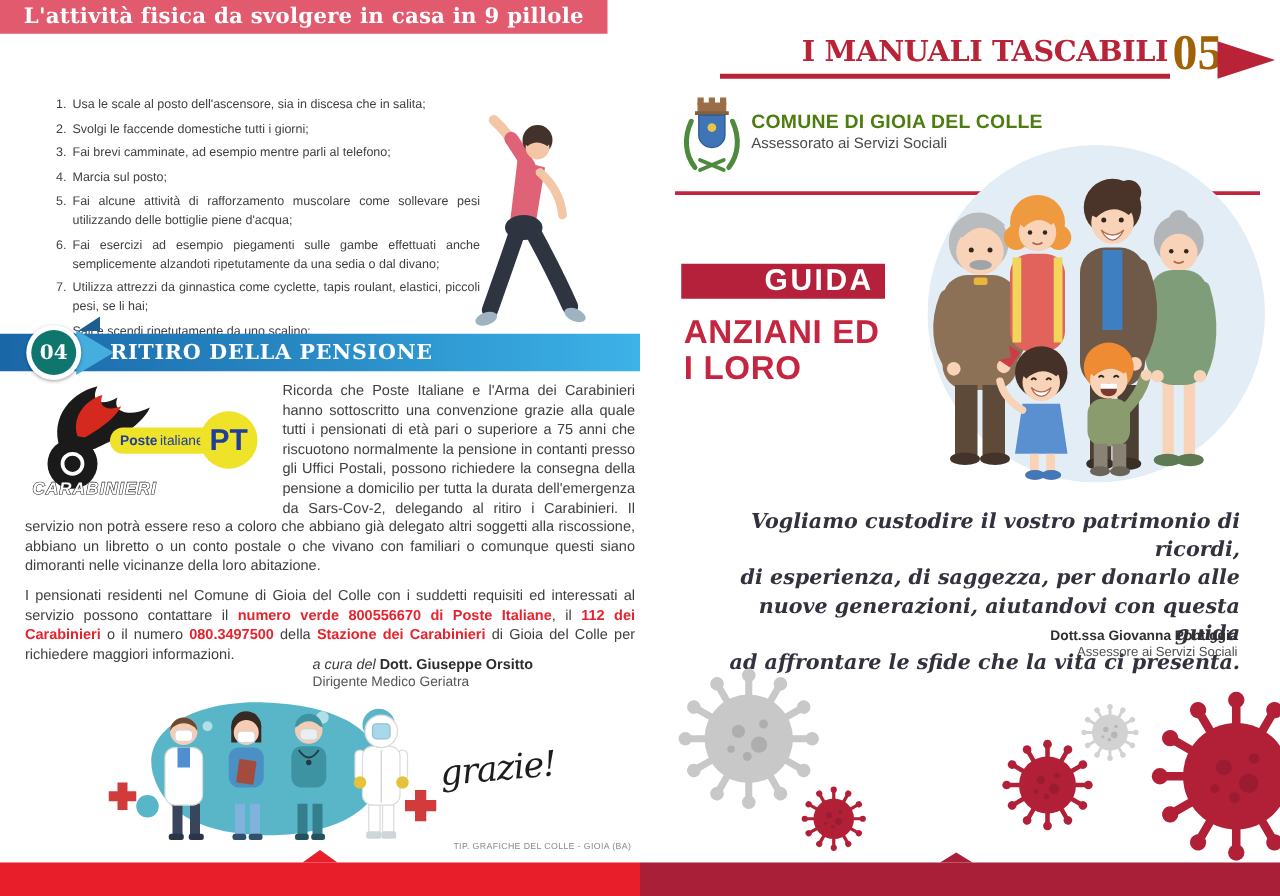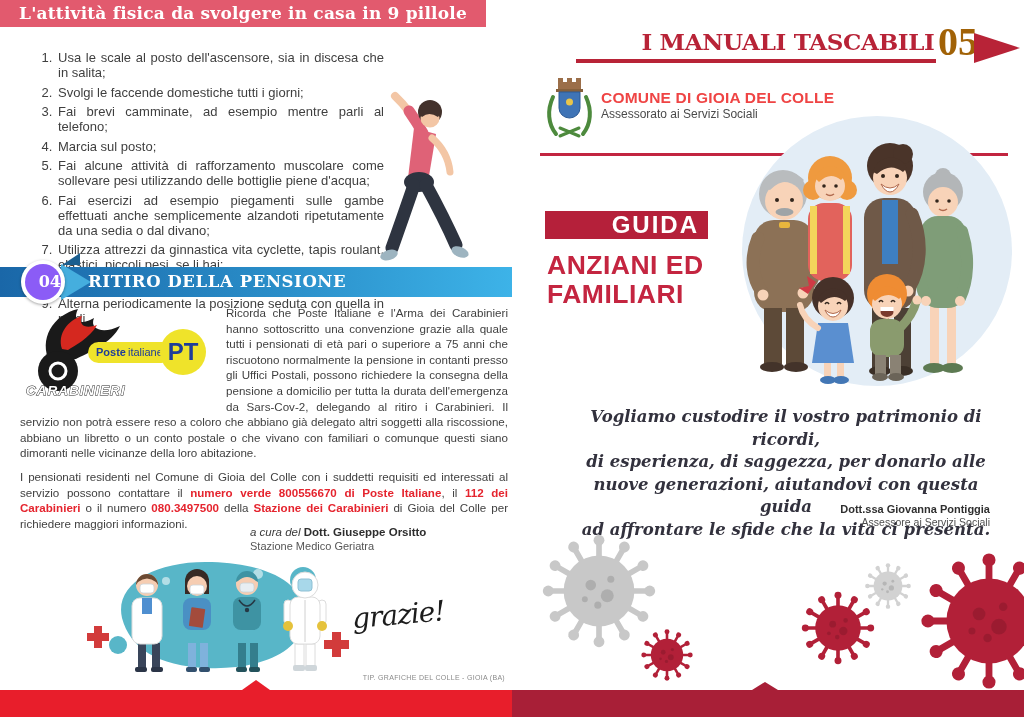--- a/index.html
+++ b/index.html
@@ -4,37 +4,37 @@
 <style>
   * { margin:0; padding:0; box-sizing:border-box; }
   body { font-family:"Liberation Sans", sans-serif; background:#ffffff; }
   .sheet { position:relative; width:1024px; height:717px; background:#fff; overflow:hidden; }
 
   
   .rose-banner { position:absolute; left:0; top:32; width:486px; height:27px;
     background:#e25a6e; color:#fff; font-family:"DejaVu Serif", serif; font-weight:bold;
     font-size:17px; line-height:27px; text-align:center; letter-spacing:0.2px; }
 
-  .activity-list { position:absolute; left:30px; top:50px; width:354px;
-    font-size:13px; line-height:15px; color:#3f3f3f; padding-left:26px; text-align:justify; }
+  .activity-list { position:absolute; left:30px; top:76px; width:354px;
+    font-size:10px; line-height:15px; color:#3f3f3f; padding-left:26px; text-align:justify; }
   .activity-list li { margin-bottom:4.5px; padding-left:2px; }
 
   .blue-banner { position:absolute; left:0; top:267px; width:512px; height:30px;
     background:linear-gradient(90deg,#1a67a8 0%, #2a8ec9 55%, #3db3e8 100%); }
   .blue-banner-title { position:absolute; left:88px; top:267px; height:30px; line-height:30px;
     color:#fff; font-family:"DejaVu Serif", serif; font-weight:bold; font-size:16.5px; letter-spacing:0.6px; }
   .badge-wedge { position:absolute; left:62px; top:251px; width:18px; height:14px;
     background:#1b5e8f; clip-path:polygon(0 100%, 100% 100%, 100% 15%); }
   .badge-arrow { position:absolute; left:61px; top:264px; width:0; height:0;
     border-top:18px solid transparent; border-bottom:18px solid transparent; border-left:30px solid #45aede; }
   .badge-ring { position:absolute; left:21px; top:260px; width:44px; height:44px; border-radius:50%;
     background:#fff; box-shadow:0 1px 3px rgba(0,0,0,0.35); }
   .badge-circle { position:absolute; left:25px; top:264px; width:36px; height:36px; border-radius:50%;
-    background:#8b5cf6; color:#fff; font-family:"DejaVu Serif", serif; font-weight:bold;
-    font-size:16px; line-height:36px; text-align:right; }
+    background:#0f766e; color:#fff; font-family:"DejaVu Serif", serif; font-weight:bold;
+    font-size:16px; line-height:36px; text-align:center; }
 
   .pension-body { position:absolute; left:20px; top:305px; width:488px; }
   .logo-float { float:left; width:200px; height:94px; margin:2px 6px 2px 0; }
   .para { font-size:11.6px; line-height:15.6px; color:#3f3f3f; text-align:justify; }
   .para + .para { margin-top:8px; }
   .red-strong { color:#e5242e; font-weight:bold; }
 
   .credits { position:absolute; left:250px; top:526px; width:230px; text-align:left; color:#2d2d2d; }
   .credits .line1 { font-size:11.5px; }
   .credits .prefix { font-style:italic; font-weight:normal; color:#3a3a3a; }
@@ -54,34 +54,34 @@
 
   
   .series-title { position:absolute; left:640px; top:28px; width:296px; text-align:center;
     font-family:"DejaVu Serif", serif; font-weight:bold; font-size:23px; color:#b82337; letter-spacing:-0.3px; }
   .issue-number { position:absolute; left:938px; top:22px; font-family:Liberation Serif, serif;
     font-weight:bold; font-size:40px; line-height:40px; color:#a16207; }
   .issue-arrow { position:absolute; left:974px; top:33px; width:0; height:0;
     border-top:15px solid transparent; border-bottom:15px solid transparent; border-left:46px solid #b82337; }
   .series-underline { position:absolute; left:576px; top:59px; width:360px; height:3.5px; background:#b82337; }
 
-  .muni-name { position:absolute; left:601px; top:89px; font-size:15.5px; font-weight:bold; color:#ef4444; letter-spacing:0.2px; }
+  .muni-name { position:absolute; left:601px; top:89px; font-size:15.5px; font-weight:bold; color:#4d7c0f; letter-spacing:0.2px; }
   .muni-dept { position:absolute; left:601px; top:107px; font-size:12px; color:#4a4a4a; }
 
   .thin-red-line { position:absolute; left:540px; top:153px; width:468px; height:2.5px; background:#c22540; }
 
   .family-wrap { position:absolute; left:742px; top:116px; width:270px; height:270px; }
 
   .guida-box { position:absolute; left:545px; top:211px; width:163px; height:28px; background:#b5203a;
     color:#fff; font-weight:800; font-size:24px; line-height:28px; text-align:right;
     padding-right:9px; letter-spacing:2px; }
   .guide-title { position:absolute; left:547px; top:251px; font-size:26.5px; font-weight:800;
     color:#c42540; line-height:28.5px; letter-spacing:0.5px; }
 
-  .quote { position:absolute; left:580px; top:406px; width:412px; text-align:center;
+  .quote { position:absolute; left:580px; top:406px; width:412px; text-align:right;
     font-family:"DejaVu Serif", serif; font-style:italic; font-weight:600; font-size:16.5px;
     line-height:22.5px; color:#32313d; }
 
   .signature { position:absolute; left:700px; top:503px; width:290px; text-align:right; }
   .signature .name { font-size:11px; font-weight:bold; color:#2f2f2f; }
   .signature .role { font-size:10.5px; color:#4e4e4e; margin-top:1px;text-align:right; }
 
   .band-right { position:absolute; left:512px; top:690px; width:512px; height:27px; background:#a81f37; }
   .notch-right { position:absolute; left:752px; top:682px; width:0; height:0;
     border-left:13px solid transparent; border-right:13px solid transparent; border-bottom:8px solid #a81f37; }
@@ -97,21 +97,21 @@
 
     <div class="rose-banner">L'attività fisica da svolgere in casa in 9 pillole</div>
 
     <ol class="activity-list">
       <li>Usa le scale al posto dell'ascensore, sia in discesa che in salita;</li>
       <li>Svolgi le faccende domestiche tutti i giorni;</li>
       <li>Fai brevi camminate, ad esempio mentre parli al telefono;</li>
       <li>Marcia sul posto;</li>
       <li>Fai alcune attività di rafforzamento muscolare come sollevare pesi utilizzando delle bottiglie piene d'acqua;</li>
       <li>Fai esercizi ad esempio piegamenti sulle gambe effettuati anche semplicemente alzandoti ripetutamente da una sedia o dal divano;</li>
-      <li>Utilizza attrezzi da ginnastica vita cyclette, tapis roulant, elastici, piccoli pesi, se li hai;</li>
+      <li>Utilizza attrezzi da ginnastica come cyclette, tapis roulant, elastici, piccoli pesi, se li hai;</li>
       <li>Sali e scendi ripetutamente da uno scalino;</li>
       <li>Alterna periodicamente la posizione seduta con quella in piedi.</li>
     </ol>
 
     <svg class="abs" style="left:362px; top:90px;" width="112" height="178" viewBox="0 0 112 178">
       <path d="M60,42 Q48,20 33,6" stroke="#f3c6a5" stroke-width="8" stroke-linecap="round" fill="none"></path>
       <path d="M61,43 Q54,31 47,21" stroke="#df6277" stroke-width="11" stroke-linecap="round" fill="none"></path>
       <circle cx="68" cy="22" r="12" fill="#43322c"></circle>
       <circle cx="68" cy="28" r="9.5" fill="#f3c6a5"></circle>
       <path d="M57,24 a11,11 0 0 1 22,-1 l-3,4 q-9,-6 -16,0 z" fill="#43322c"></path>
@@ -147,21 +147,21 @@
           <text x="163" y="53" text-anchor="middle" font-size="24" font-weight="bold" fill="#1f3d99">PT</text>
           <text x="6" y="88" font-size="13.5" font-weight="bold" font-style="italic" letter-spacing="1" fill="#ffffff" stroke="#1a1a1a" stroke-width="0.9" paint-order="stroke">CARABINIERI</text>
         </svg>
       </div>
       <p class="para">Ricorda che Poste Italiane e l'Arma dei Carabinieri hanno sottoscritto una convenzione grazie alla quale tutti i pensionati di età pari o superiore a 75 anni che riscuotono normalmente la pensione in contanti presso gli Uffici Postali, possono richiedere la consegna della pensione a domicilio per tutta la durata dell'emergenza da Sars-Cov-2, delegando al ritiro i Carabinieri. Il servizio non potrà essere reso a coloro che abbiano già delegato altri soggetti alla riscossione, abbiano un libretto o un conto postale o che vivano con familiari o comunque questi siano dimoranti nelle vicinanze della loro abitazione.</p>
       <p class="para"><span>I pensionati residenti nel Comune di Gioia del Colle con i suddetti requisiti ed interessati al servizio possono contattare il </span><span class="red-strong">numero verde 800556670 di Poste Italiane</span><span>, il </span><span class="red-strong">112 dei Carabinieri</span><span> o il numero </span><span class="red-strong">080.3497500</span><span> della </span><span class="red-strong">Stazione dei Carabinieri</span><span> di Gioia del Colle per richiedere maggiori informazioni.</span></p>
     </div>
 
     <div class="credits">
       <div class="line1"><span class="prefix">a cura del</span>&nbsp;<span class="name">Dott. Giuseppe Orsitto</span></div>
-      <div class="role">Stazione Medico Geriatra</div>
+      <div class="role">Dirigente Medico Geriatra</div>
     </div>
 
     <svg class="abs" style="left:62px; top:548px;" width="300" height="135" viewBox="0 0 300 135">
       <path d="M60,70 C52,35 95,12 150,14 C210,16 248,38 242,75 C236,108 190,122 145,120 C95,118 68,100 60,70 Z" fill="#58b6c8"></path>
       <circle cx="241" cy="32" r="13" fill="#58b6c8"></circle>
       <circle cx="56" cy="97" r="9" fill="#58b6c8"></circle>
       <circle cx="196" cy="26" r="5" fill="#ffffff" opacity="0.55"></circle>
       <circle cx="104" cy="33" r="4" fill="#ffffff" opacity="0.55"></circle>
 
       <g>
@@ -360,21 +360,21 @@
             <rect x="148" y="239" width="11" height="20" fill="#8a8274"></rect>
           <ellipse cx="138" cy="261" rx="8" ry="4" fill="#6b6458"></ellipse>
             <ellipse cx="154" cy="261" rx="8" ry="4" fill="#6b6458"></ellipse>
         </g>
       </svg>
     </div>
 
     <div class="guida-box">GUIDA</div>
     <div class="guide-title">
       <div>ANZIANI ED</div>
-      <div>FAMILIARI</div>
+      <div>I LORO</div>
     </div>
 
     <div class="quote">
       <div>Vogliamo custodire il vostro patrimonio di ricordi,</div>
       <div>di esperienza, di saggezza, per donarlo alle</div>
       <div>nuove generazioni, aiutandovi con questa guida</div>
       <div>ad affrontare le sfide che la vita ci presenta.</div>
     </div>
 
     <div class="signature">

